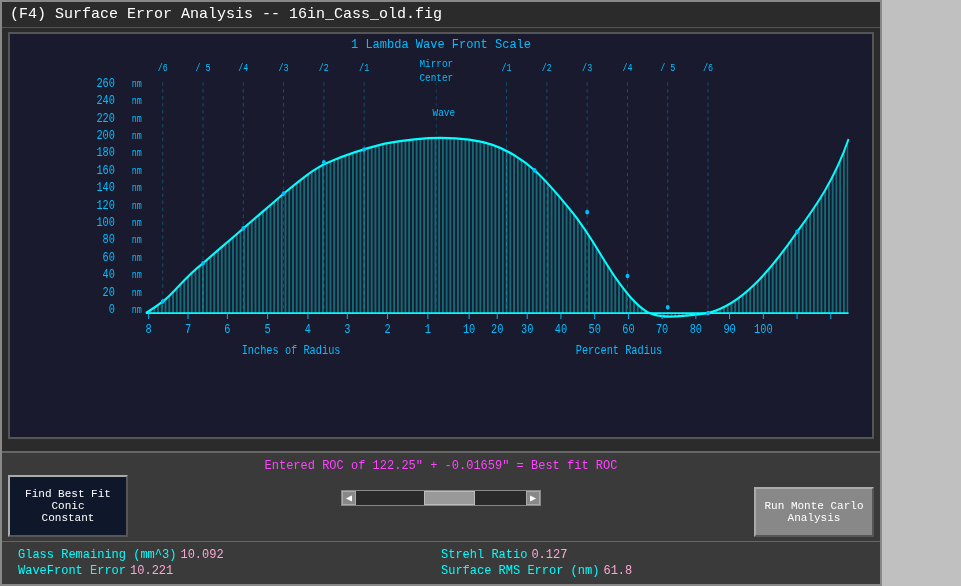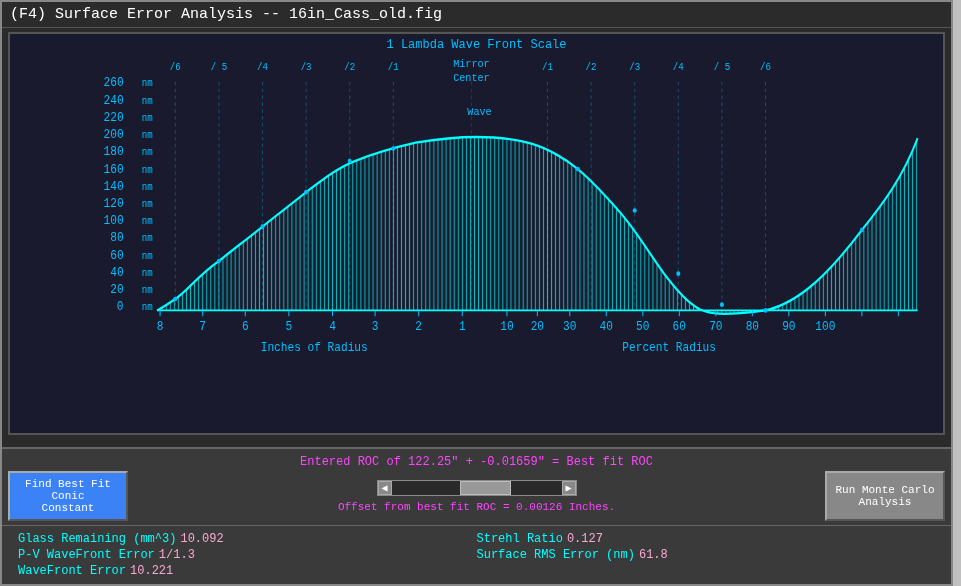--- a/index.html
+++ b/index.html
@@ -5,21 +5,21 @@
     * { box-sizing: border-box; margin: 0; padding: 0; }
     body {
       background: #c0c0c0;
       font-family: 'Courier New', Courier, monospace;
       width: 961px;
       height: 586px;
       overflow: hidden;
     }
 
     .window {
-      width: 953px;
+      width: 882px;
       height: 586px;
       background: #2b2b2b;
       border: 2px solid #888;
       display: flex;
       flex-direction: column;
     }
 
     .title-bar {
       background: #2b2b2b;
       color: white;
@@ -136,21 +136,21 @@
     }
 
     .control-row {
       display: flex;
       align-items: stretch;
       padding: 0 6px 4px 6px;
       gap: 6px;
     }
 
     .left-btn {
-      background: #3b82f6;
+      background: #0f172a;
       border: 2px outset #aaa;
       color: white;
       font-size: 11px;
       font-family: 'Courier New', monospace;
       width: 120px;
       min-height: 50px;
       display: flex;
       align-items: center;
       justify-content: center;
       text-align: center;
@@ -424,39 +424,35 @@
         <div class="slider-row">
           <div class="slider-container">
             <div class="slider-arrow-left">◀</div>
             <div class="slider-track">
               <div class="slider-thumb"></div>
             </div>
             <div class="slider-arrow-right">▶</div>
           </div>
         </div>
         <div style="color:#ff44ff; font-size:11px; font-family:'Courier New',monospace; text-align:center; line-height:1.5;">
-          <span>Offset from best fit ROC = 0.00126 Inches.</span><br>
+          <br>
         </div>
       </div>
 
-      <button class="right-btn" style="white-space:pre-line;">Run Monte Carlo
+      <button class="right-btn" style="white-space:pre-line;margin-top:12px;">Run Monte Carlo
 Analysis</button>
     </div>
 
     <div class="stats-bar">
       <div class="stats-col">
         <div class="stat-line">
           <span class="stat-label">Glass Remaining (mm^3)</span>
           <span class="stat-value">10.092</span>
         </div>
         <div class="stat-line">
-          <span class="stat-label">P-V WaveFront Error</span>
-          <span class="stat-value">1/1.3</span>
-        </div>
-        <div class="stat-line">
           <span class="stat-label">WaveFront Error</span>
           <span class="stat-value">10.221</span>
         </div>
       </div>
       <div class="stats-col">
         <div class="stat-line">
           <span class="stat-label">Strehl Ratio</span>
           <span class="stat-value">0.127</span>
         </div>
         <div class="stat-line">

